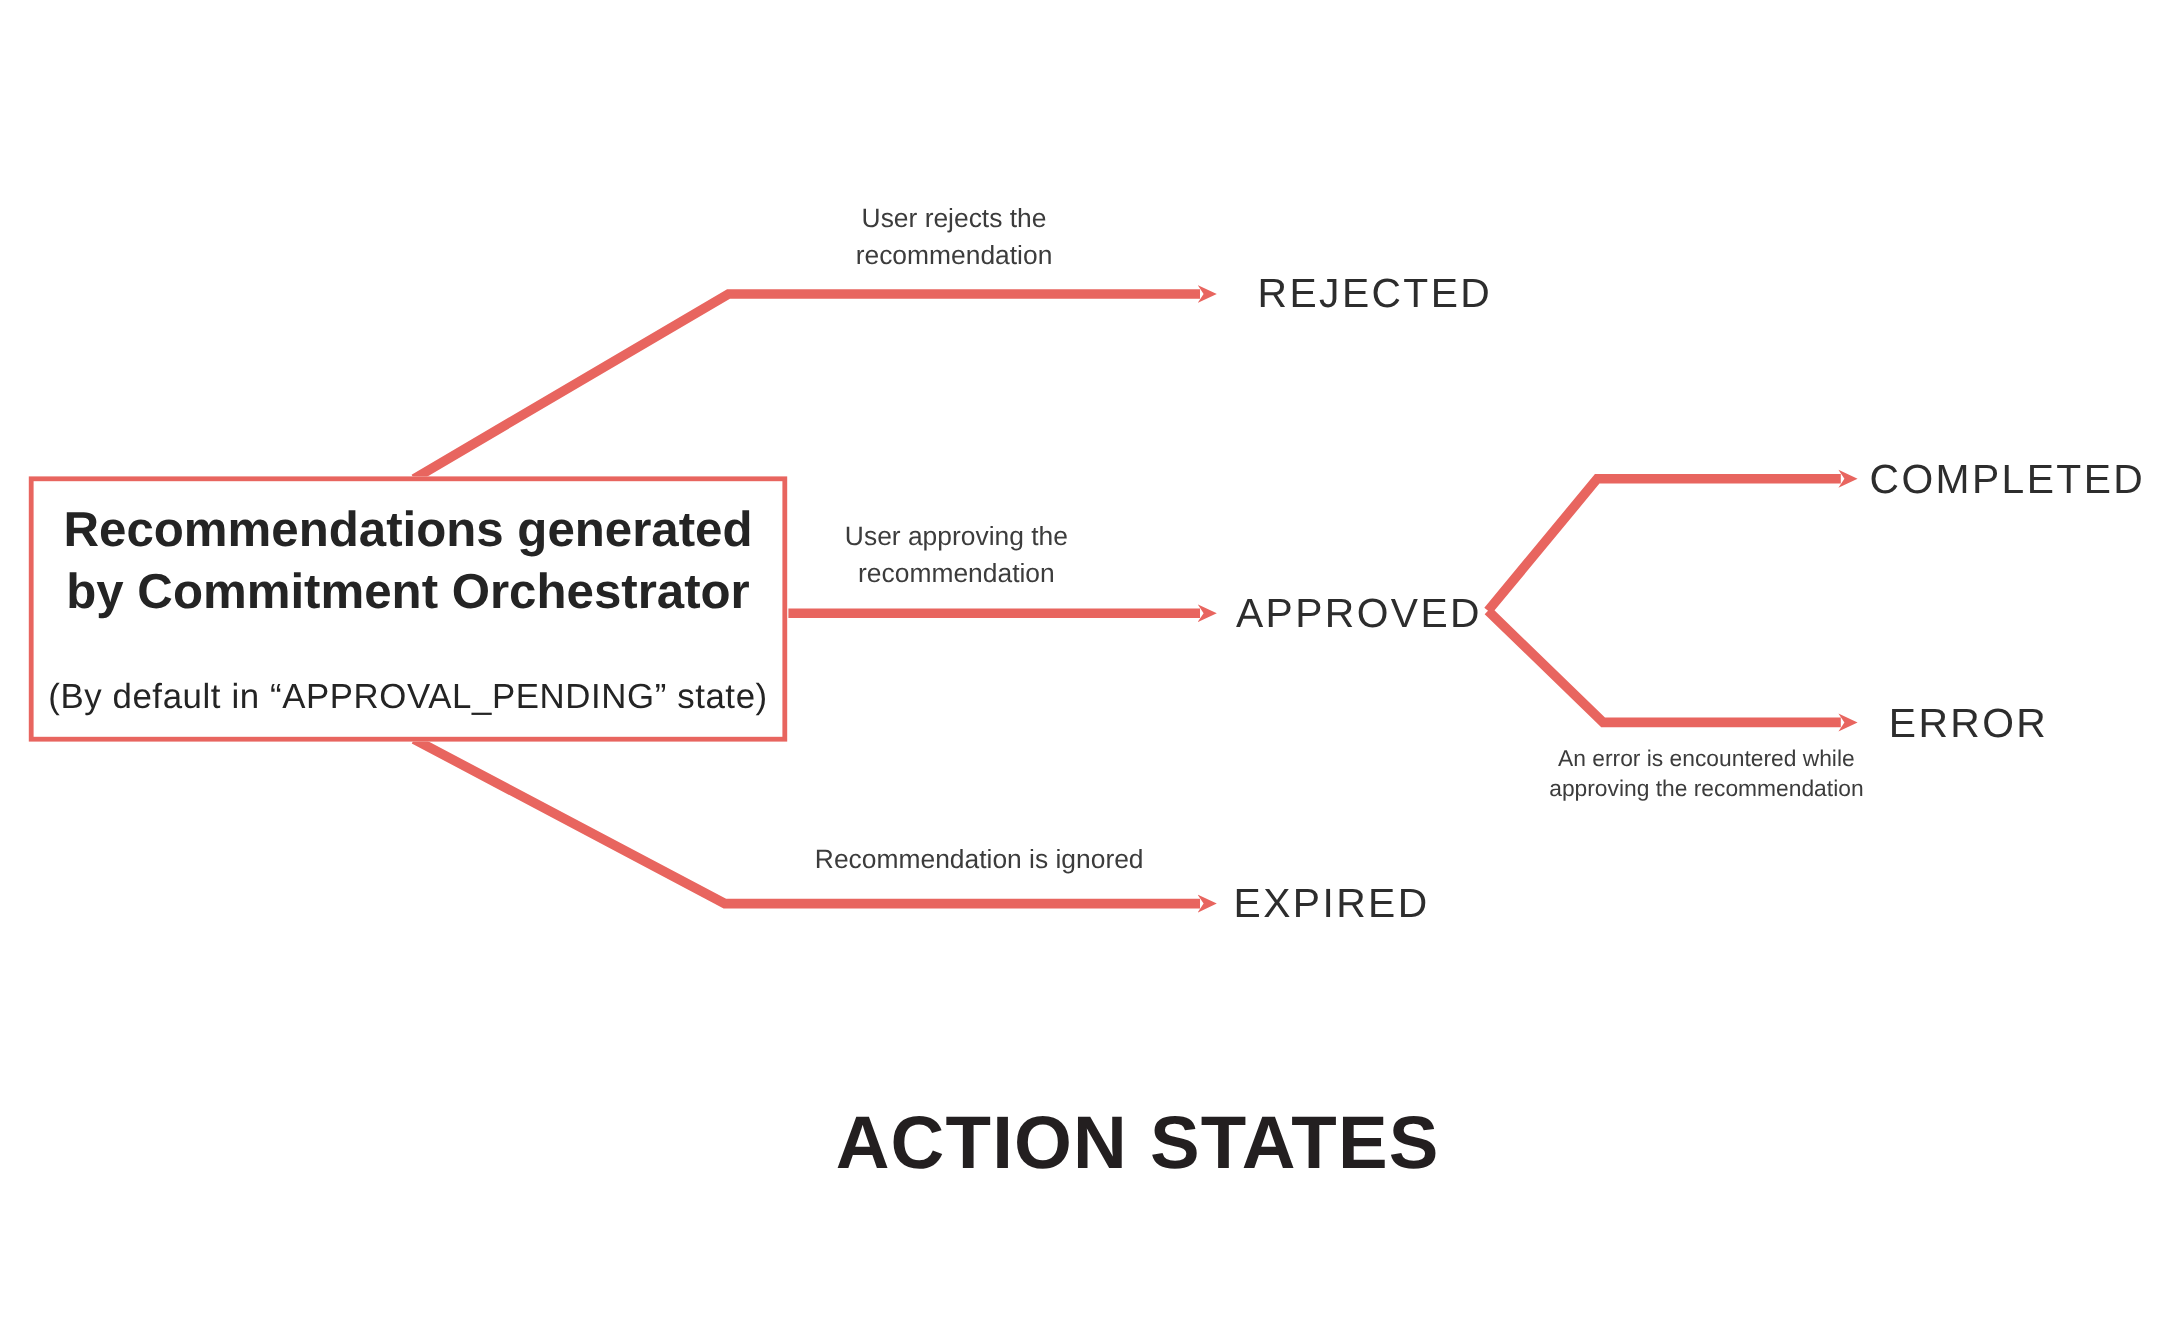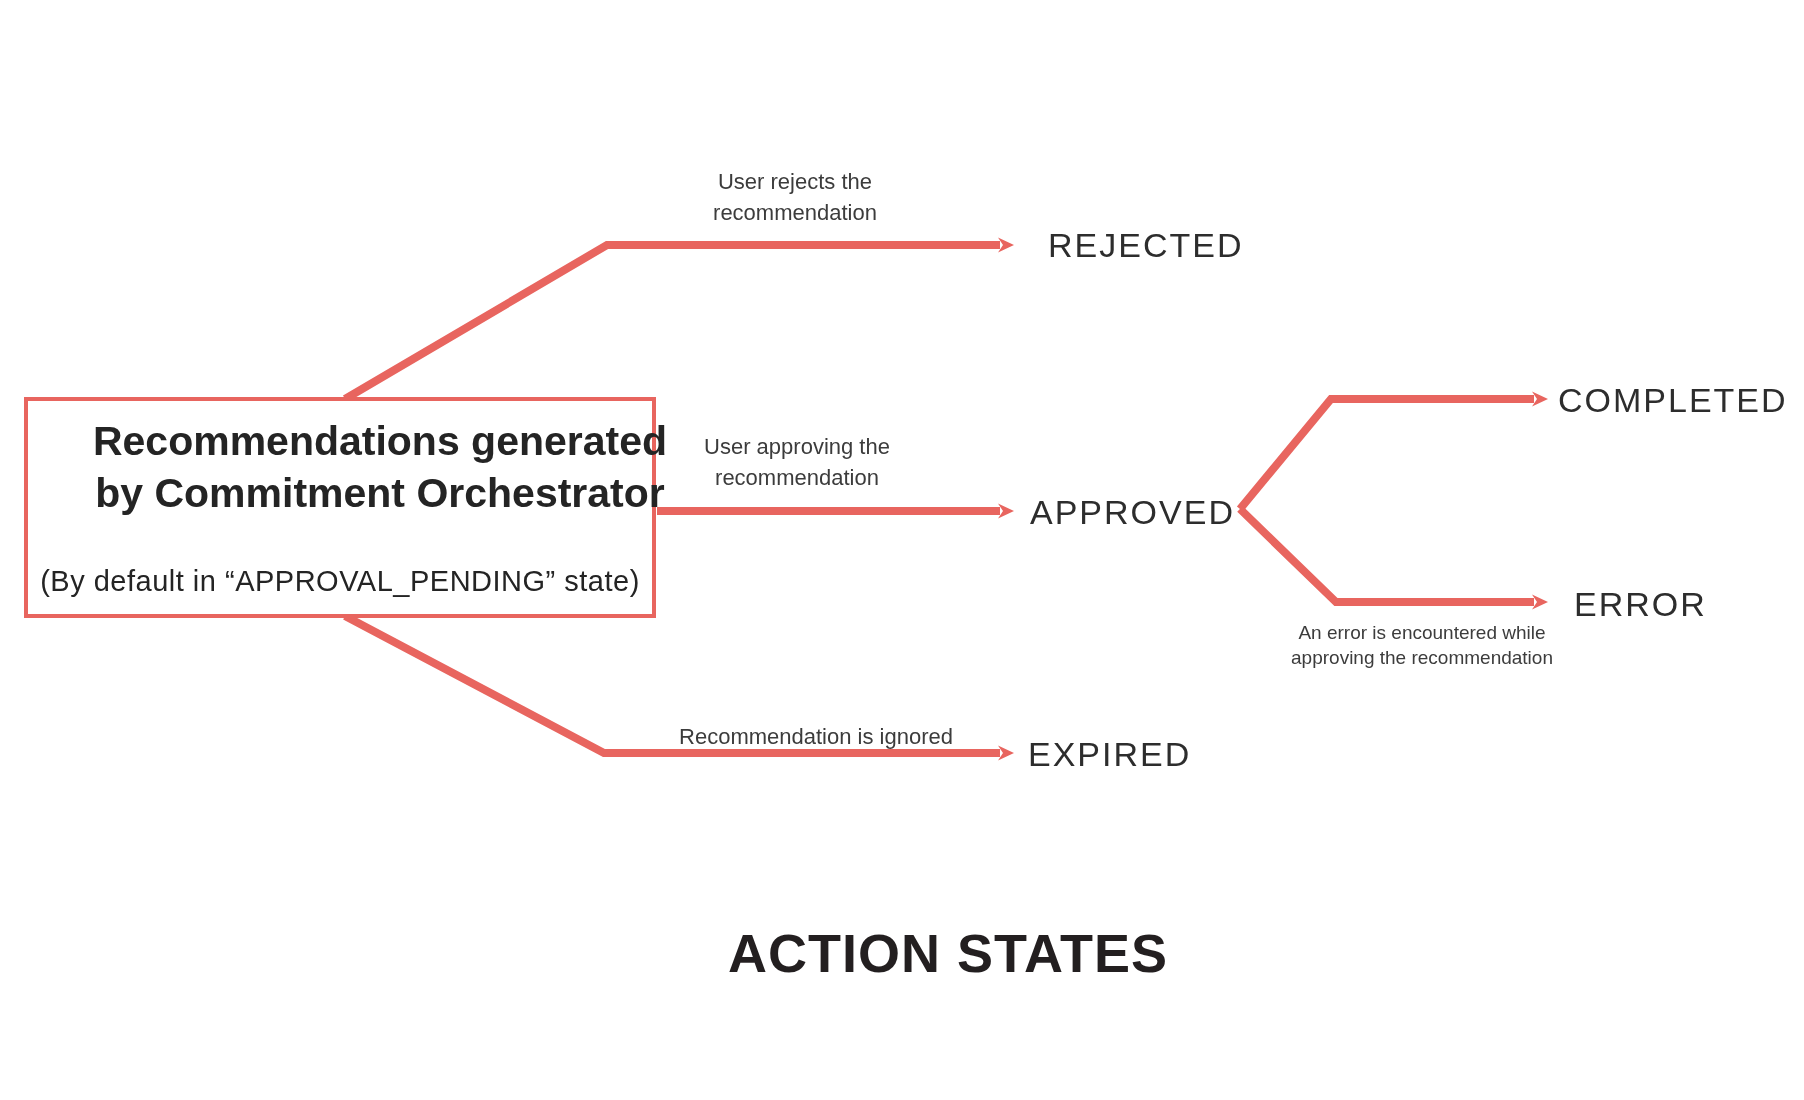--- a/index.html
+++ b/index.html
@@ -29,21 +29,20 @@
     background:#ffffff;
   }
   .source-title{
     position:absolute;
     top:14px;left:0;width:100%;
     text-align:center;
     font-size:41px;font-weight:700;
     line-height:52px;
     color:var(--box_text);
     letter-spacing:0px;
-    padding-left:40px;
   }
   .source-subtitle{
     position:absolute;
     bottom:16px;left:0;width:100%;
     text-align:center;
     font-size:29px;font-weight:400;
     color:var(--box_text);
     letter-spacing:0.5px;
   }
 
@@ -63,21 +62,21 @@
     color:var(--label);
     white-space:nowrap;
   }
   .edge-label.big{font-size:22px;line-height:31px;}
   .edge-label.small{font-size:19px;line-height:25px;}
 
   .diagram-title{
     position:absolute;
     left:948px;top:953px;
     transform:translate(-50%,-50%);
-    font-size:54px;
+    font-size:62px;
     font-weight:800;
     letter-spacing:1px;
     color:var(--heading);
     white-space:nowrap;
   }
 </style>
 </head>
 <body>
 
 <div class="canvas">
@@ -106,21 +105,21 @@
   <div class="edge-label big" style="left:795px;top:197px;">
     <div>User rejects the</div>
     <div>recommendation</div>
   </div>
 
   <div class="edge-label big" style="left:797px;top:462px;">
     <div>User approving the</div>
     <div>recommendation</div>
   </div>
 
-  <div class="edge-label big" style="left:816px;top:716px;margin-top:20px;">
+  <div class="edge-label big" style="left:816px;top:716px;">
     <div>Recommendation is ignored</div>
   </div>
 
 
   <div class="edge-label small" style="left:1422px;top:645px;">
     <div>An error is encountered while</div>
     <div>approving the recommendation</div>
   </div>
 
   <div class="state" style="left:1030px;top:245px;margin-left:18px;">REJECTED</div>

